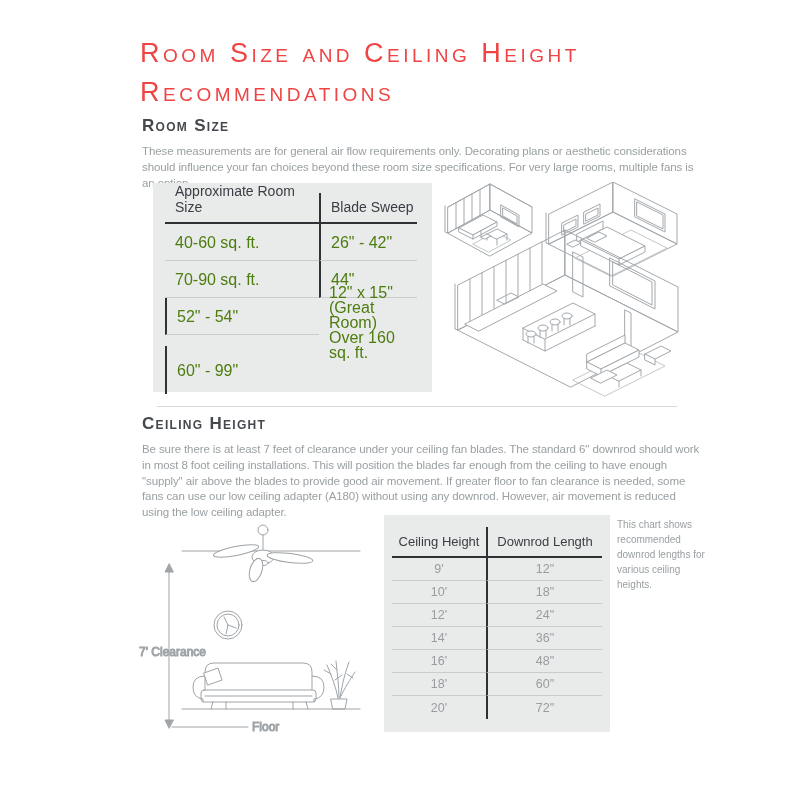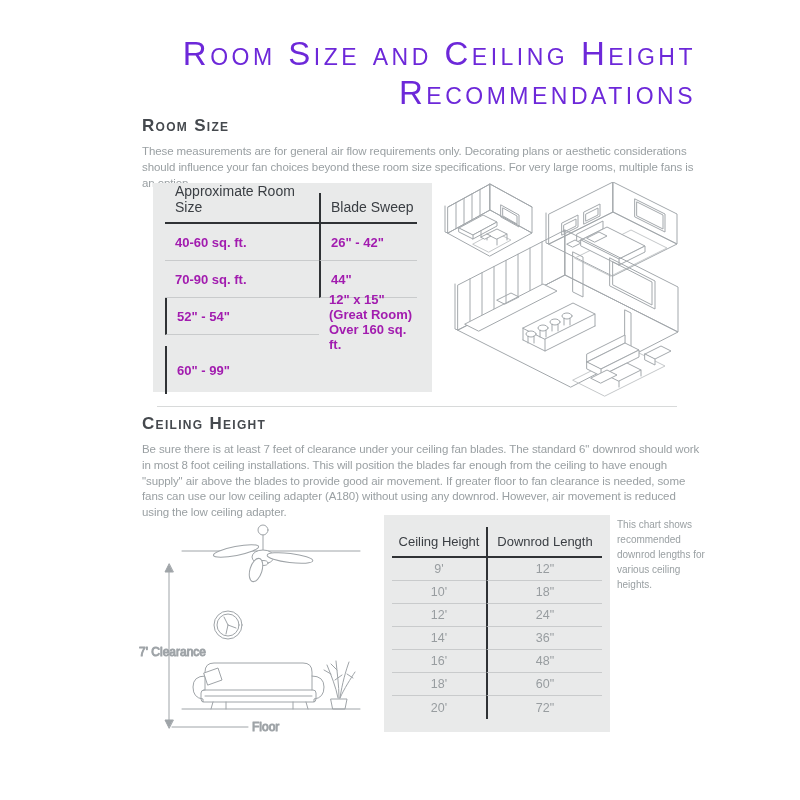--- a/index.html
+++ b/index.html
@@ -7,25 +7,25 @@
   .page {
     position: relative;
     width: 800px; height: 800px;
     background: #ffffff;
     font-family: "Liberation Sans", sans-serif;
     overflow: hidden;
   }
   
   .page-title {
     position: absolute; left: 140px; top: 34px; width: 556px;
-    text-align: right;
+    text-align: left;
     font-variant: small-caps;
-    font-size: 33px; line-height: 39px;
+    font-size: 27px; line-height: 39px;
     letter-spacing: 3.5px;
-    color: #6d28d9; font-weight: 400;
+    color: #ef4444; font-weight: 400;
   }
   
   .section-heading {
     position: absolute; left: 142px;
     font-variant: small-caps;
     font-size: 17px; font-weight: 700;
     letter-spacing: 1.3px;
     color: #45494e;
   }
   .heading-room-size { top: 116px; }
@@ -61,21 +61,21 @@
   .table-ceiling .grid { grid-template-columns: 94px 116px; }
   .cell { display: flex; align-items: center; }
   .cell.col2 { border-left: 2px solid #2f3235; }
   .hcell {
     align-items: flex-end; padding-bottom: 7px;
     border-bottom: 2px solid #2f3235;
     color: #3a3e43; font-weight: 400;
   }
   .table-room .hcell { height: 31px; font-size: 14px; padding-left: 10px; }
   .table-ceiling .hcell { height: 31px; font-size: 13px; justify-content: center; padding-left: 0; }
-  .table-room .bcell { height: 37px; font-size: 13px; color: #a21caf; padding-left: 10px; white-space: pre-line; line-height: 15px; font-weight: bold; }
+  .table-room .bcell { height: 37px; font-size: 16px; color: #4d7c0f; padding-left: 10px; white-space: pre-line; line-height: 15px; }
   .table-room .bcell.tall { height: 48px; }
   .table-room .bcell.sep { border-bottom: 1px solid #c9cbcc; }
   .table-ceiling .bcell { height: 23px; font-size: 12.5px; color: #989da0; justify-content: center; }
   .table-ceiling .bcell.sep { border-bottom: 1px solid #c9cbcc; }
   
   .rooms-illus { position: absolute; left: 435px; top: 182px; }
   .fan-illus { position: absolute; left: 125px; top: 512px; }
   svg { display: block; }
   svg text {
     font-family: "Liberation Sans", sans-serif;

